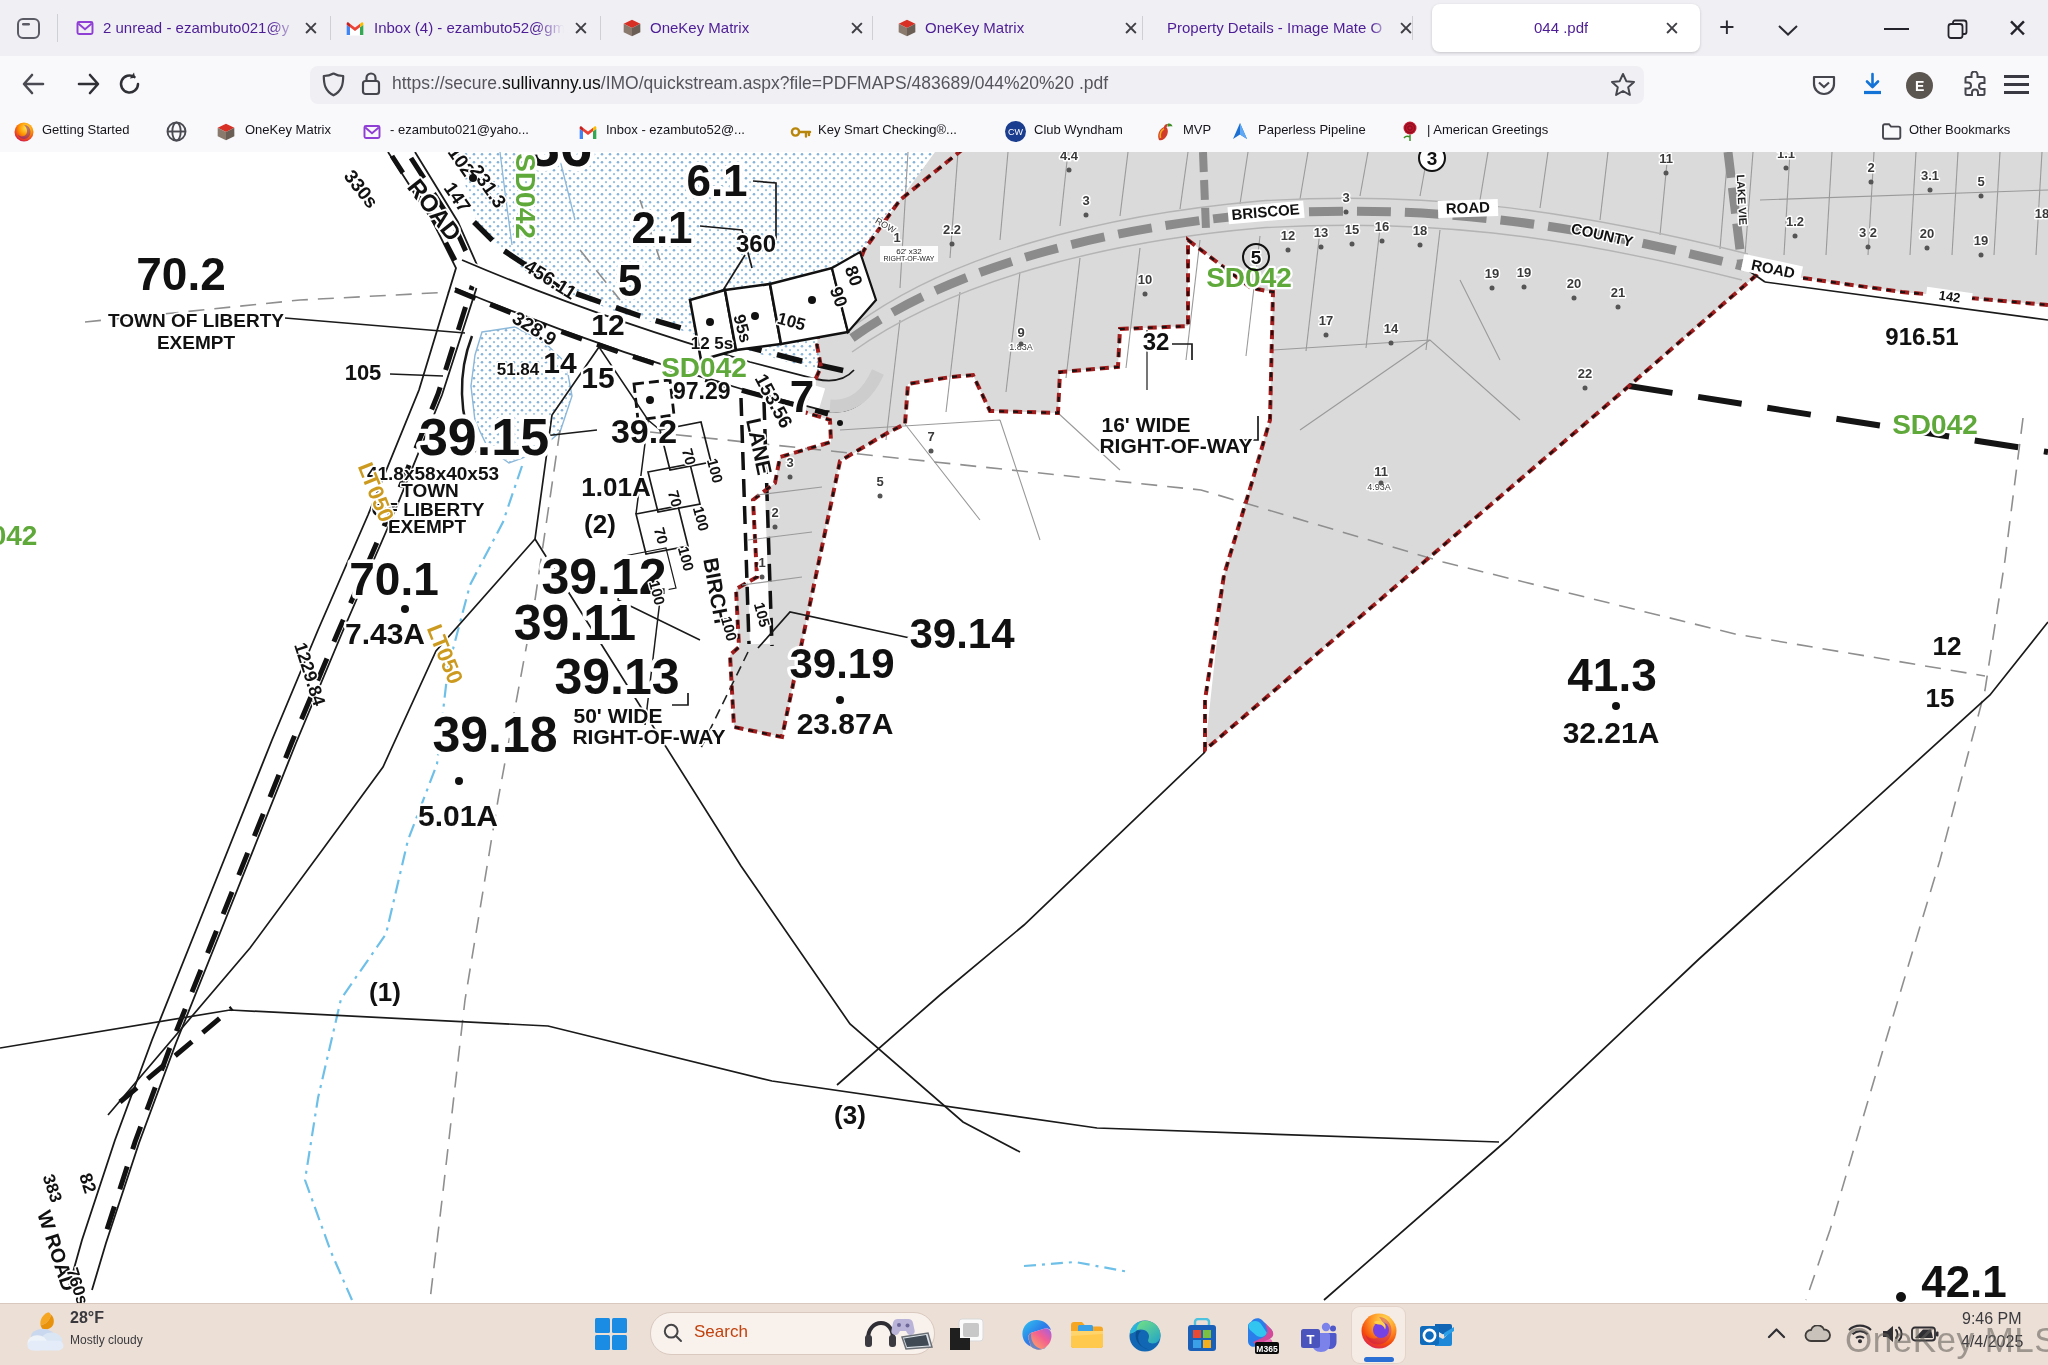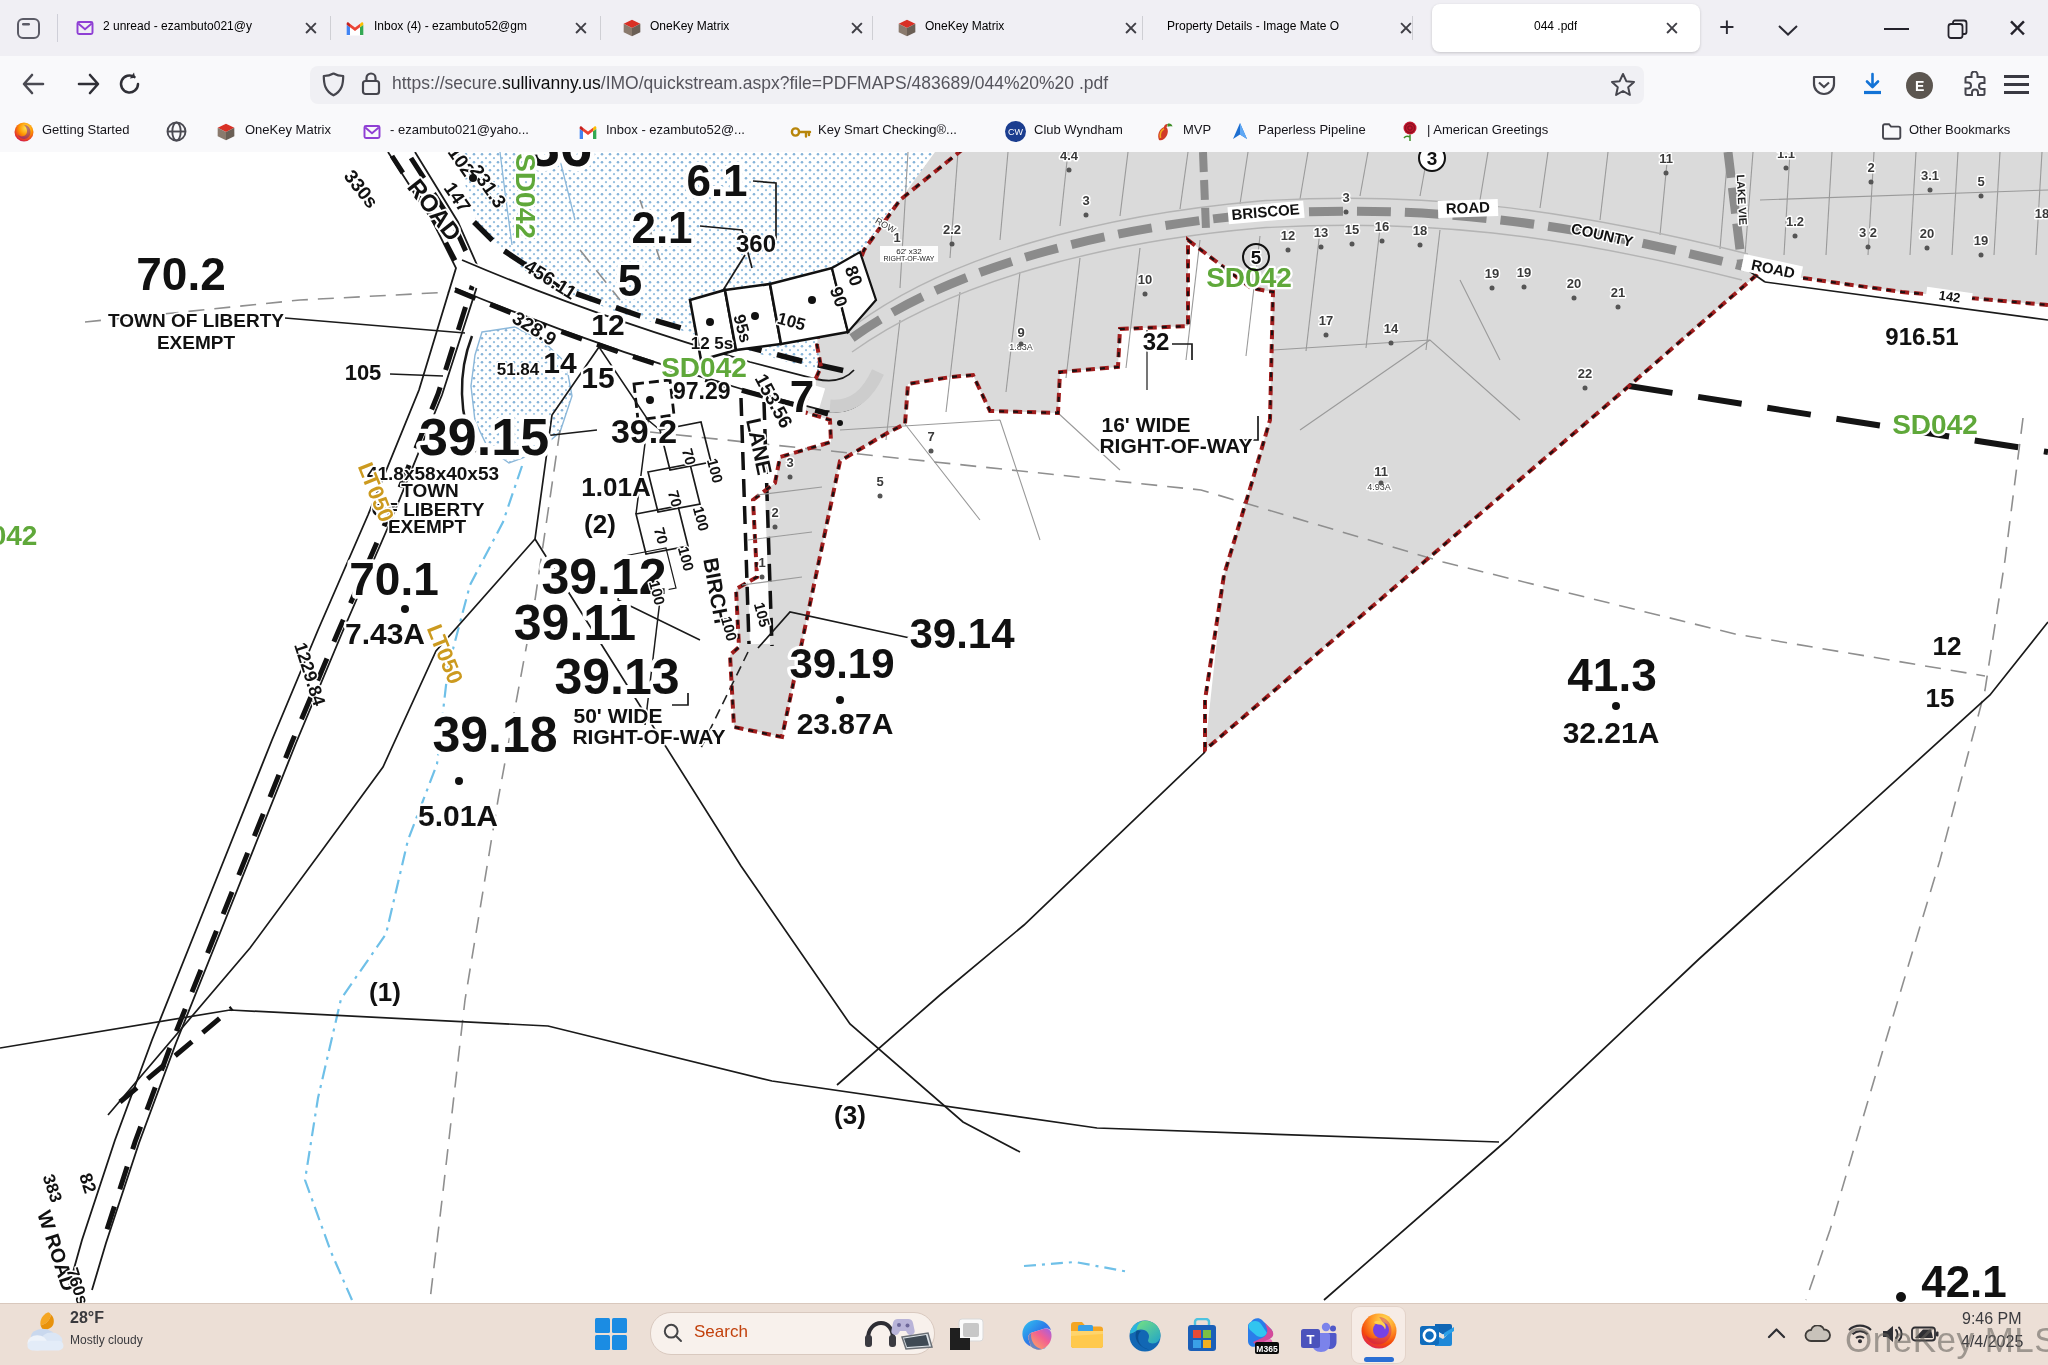--- a/index.html
+++ b/index.html
@@ -1,18 +1,18 @@
 <!DOCTYPE html>
 <html><head><meta charset="utf-8">
 <style>
   html,body{margin:0;padding:0;width:2048px;height:1365px;overflow:hidden;
     font-family:"Liberation Sans",sans-serif;background:#fff;}
   .abs{position:absolute;}
   #tabbar{left:0;top:0;width:2048px;height:56px;background:#f0eff4;}
-  .tabtitle{font-size:12px;color:#000000;white-space:nowrap;overflow:hidden;}
+  .tabtitle{font-size:15px;color:#4c1d95;white-space:nowrap;overflow:hidden;}
   .tabx{font-size:19px;color:#3f3e45;}
   #toolbar{left:0;top:56px;width:2048px;height:56px;background:#f9f9fb;}
   #urlfield{left:310px;top:66px;width:1334px;height:38px;background:#f0f0f4;border-radius:8px;}
   #bookbar{left:0;top:112px;width:2048px;height:40px;background:#f9f9fb;border-bottom:1px solid #d8d8dc;}
   .bk{font-size:13px;color:#15141a;white-space:nowrap;}
   #map{left:0;top:152px;width:2048px;height:1213px;background:#ffffff;}
   #taskbar{left:0;top:1303px;width:2048px;height:62px;background:#ecdfd6;border-top:1px solid #d9c8bd;}
   .tb{font-size:15px;color:#3c3c41;}
   #wm{left:1845px;top:1320px;font-size:35px;color:rgba(100,96,92,0.58);letter-spacing:0.5px;white-space:nowrap;}
 </style></head>

